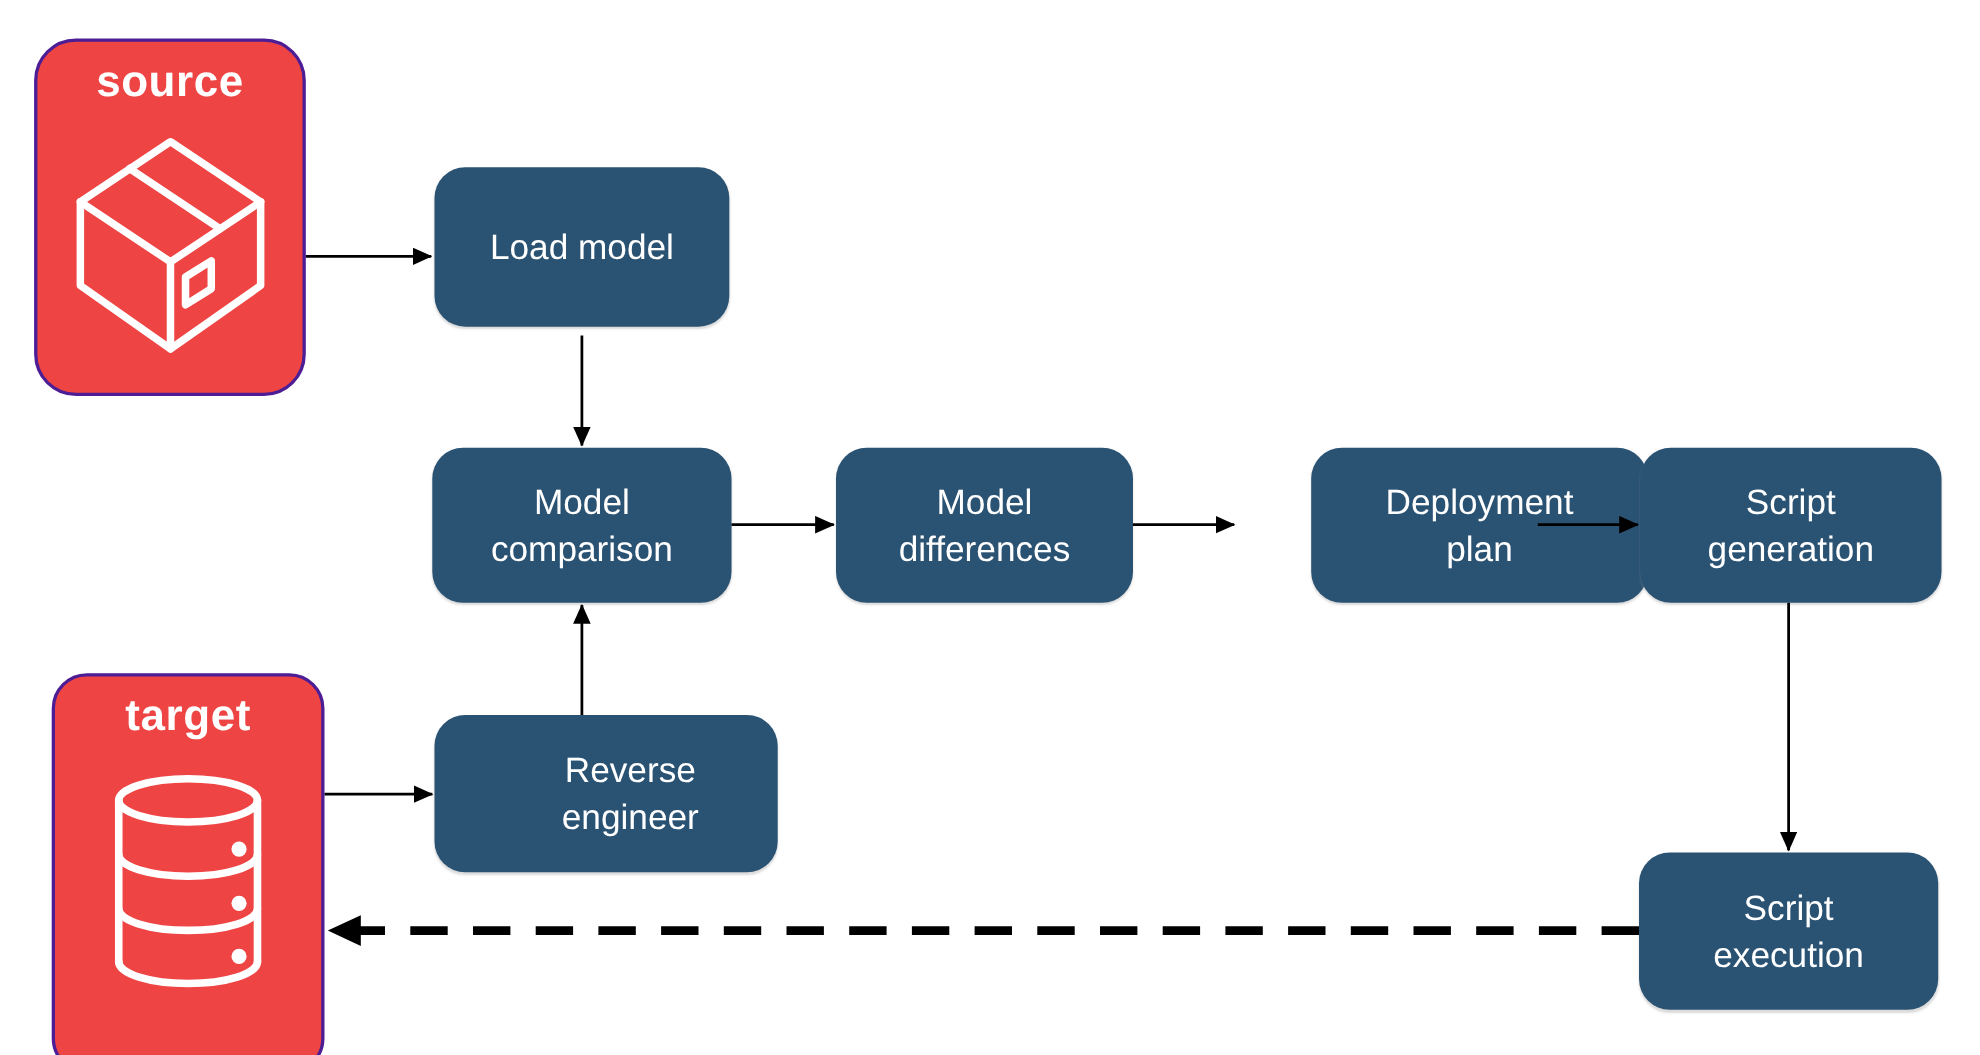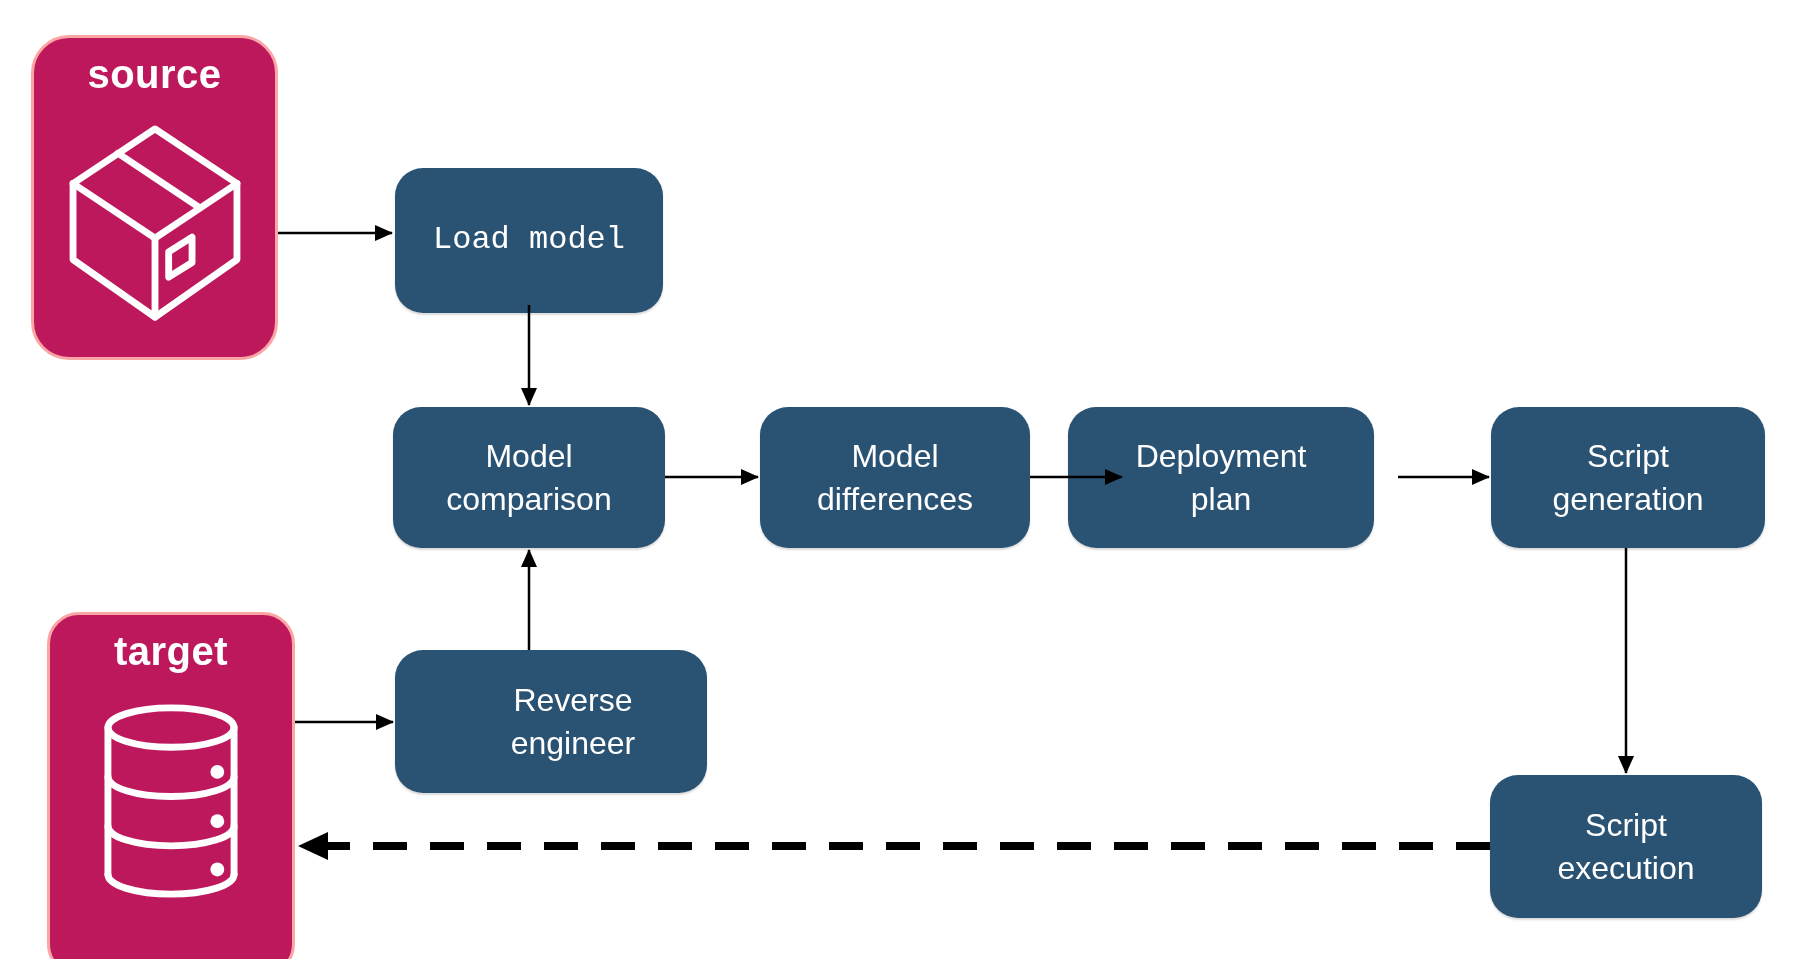--- a/index.html
+++ b/index.html
@@ -30,33 +30,33 @@
     border-radius: 28px;
     display: flex;
     align-items: center;
     justify-content: center;
     text-align: center;
     font-size: 32px;
     line-height: 1.32;
     white-space: pre-line;
     box-shadow: 0 2px 2px rgba(150,150,150,0.35);
   }
-  #node-load-model       { left: 395px;  top: 168px; width: 268px; height: 145px; font-family: Liberation Mono, monospace; }
+  #node-load-model       { left: 395px;  top: 152px; width: 268px; height: 145px; }
   #node-model-comparison { left: 393px;  top: 407px; width: 272px; height: 141px; }
   #node-model-differences{ left: 760px;  top: 407px; width: 270px; height: 141px; }
-  #node-deployment-plan  { left: 1068px; top: 407px; width: 306px; height: 141px; }
+  #node-deployment-plan  { left: 1192px; top: 407px; width: 306px; height: 141px; }
   #node-script-generation{ left: 1491px; top: 407px; width: 274px; height: 141px; }
   #node-reverse-engineer { left: 395px;  top: 650px; width: 268px; height: 143px; padding-left: 44px; }
   #node-script-execution { left: 1490px; top: 775px; width: 272px; height: 143px; }
 
   
   .endpoint {
     position: absolute;
-    background: #be185d;
-    border: 3px solid #fca5a5;
+    background: #ef4444;
+    border: 3px solid #4c1d95;
     border-radius: 38px;
     box-sizing: border-box;
     display: flex;
     flex-direction: column;
     align-items: center;
     color: #ffffff;
     gap: 16px;
   }
   #endpoint-source { left: 31px; top: 35px;  width: 247px; height: 325px; }
   #endpoint-target { left: 47px; top: 612px; width: 248px; height: 364px; border-radius: 32px; }

